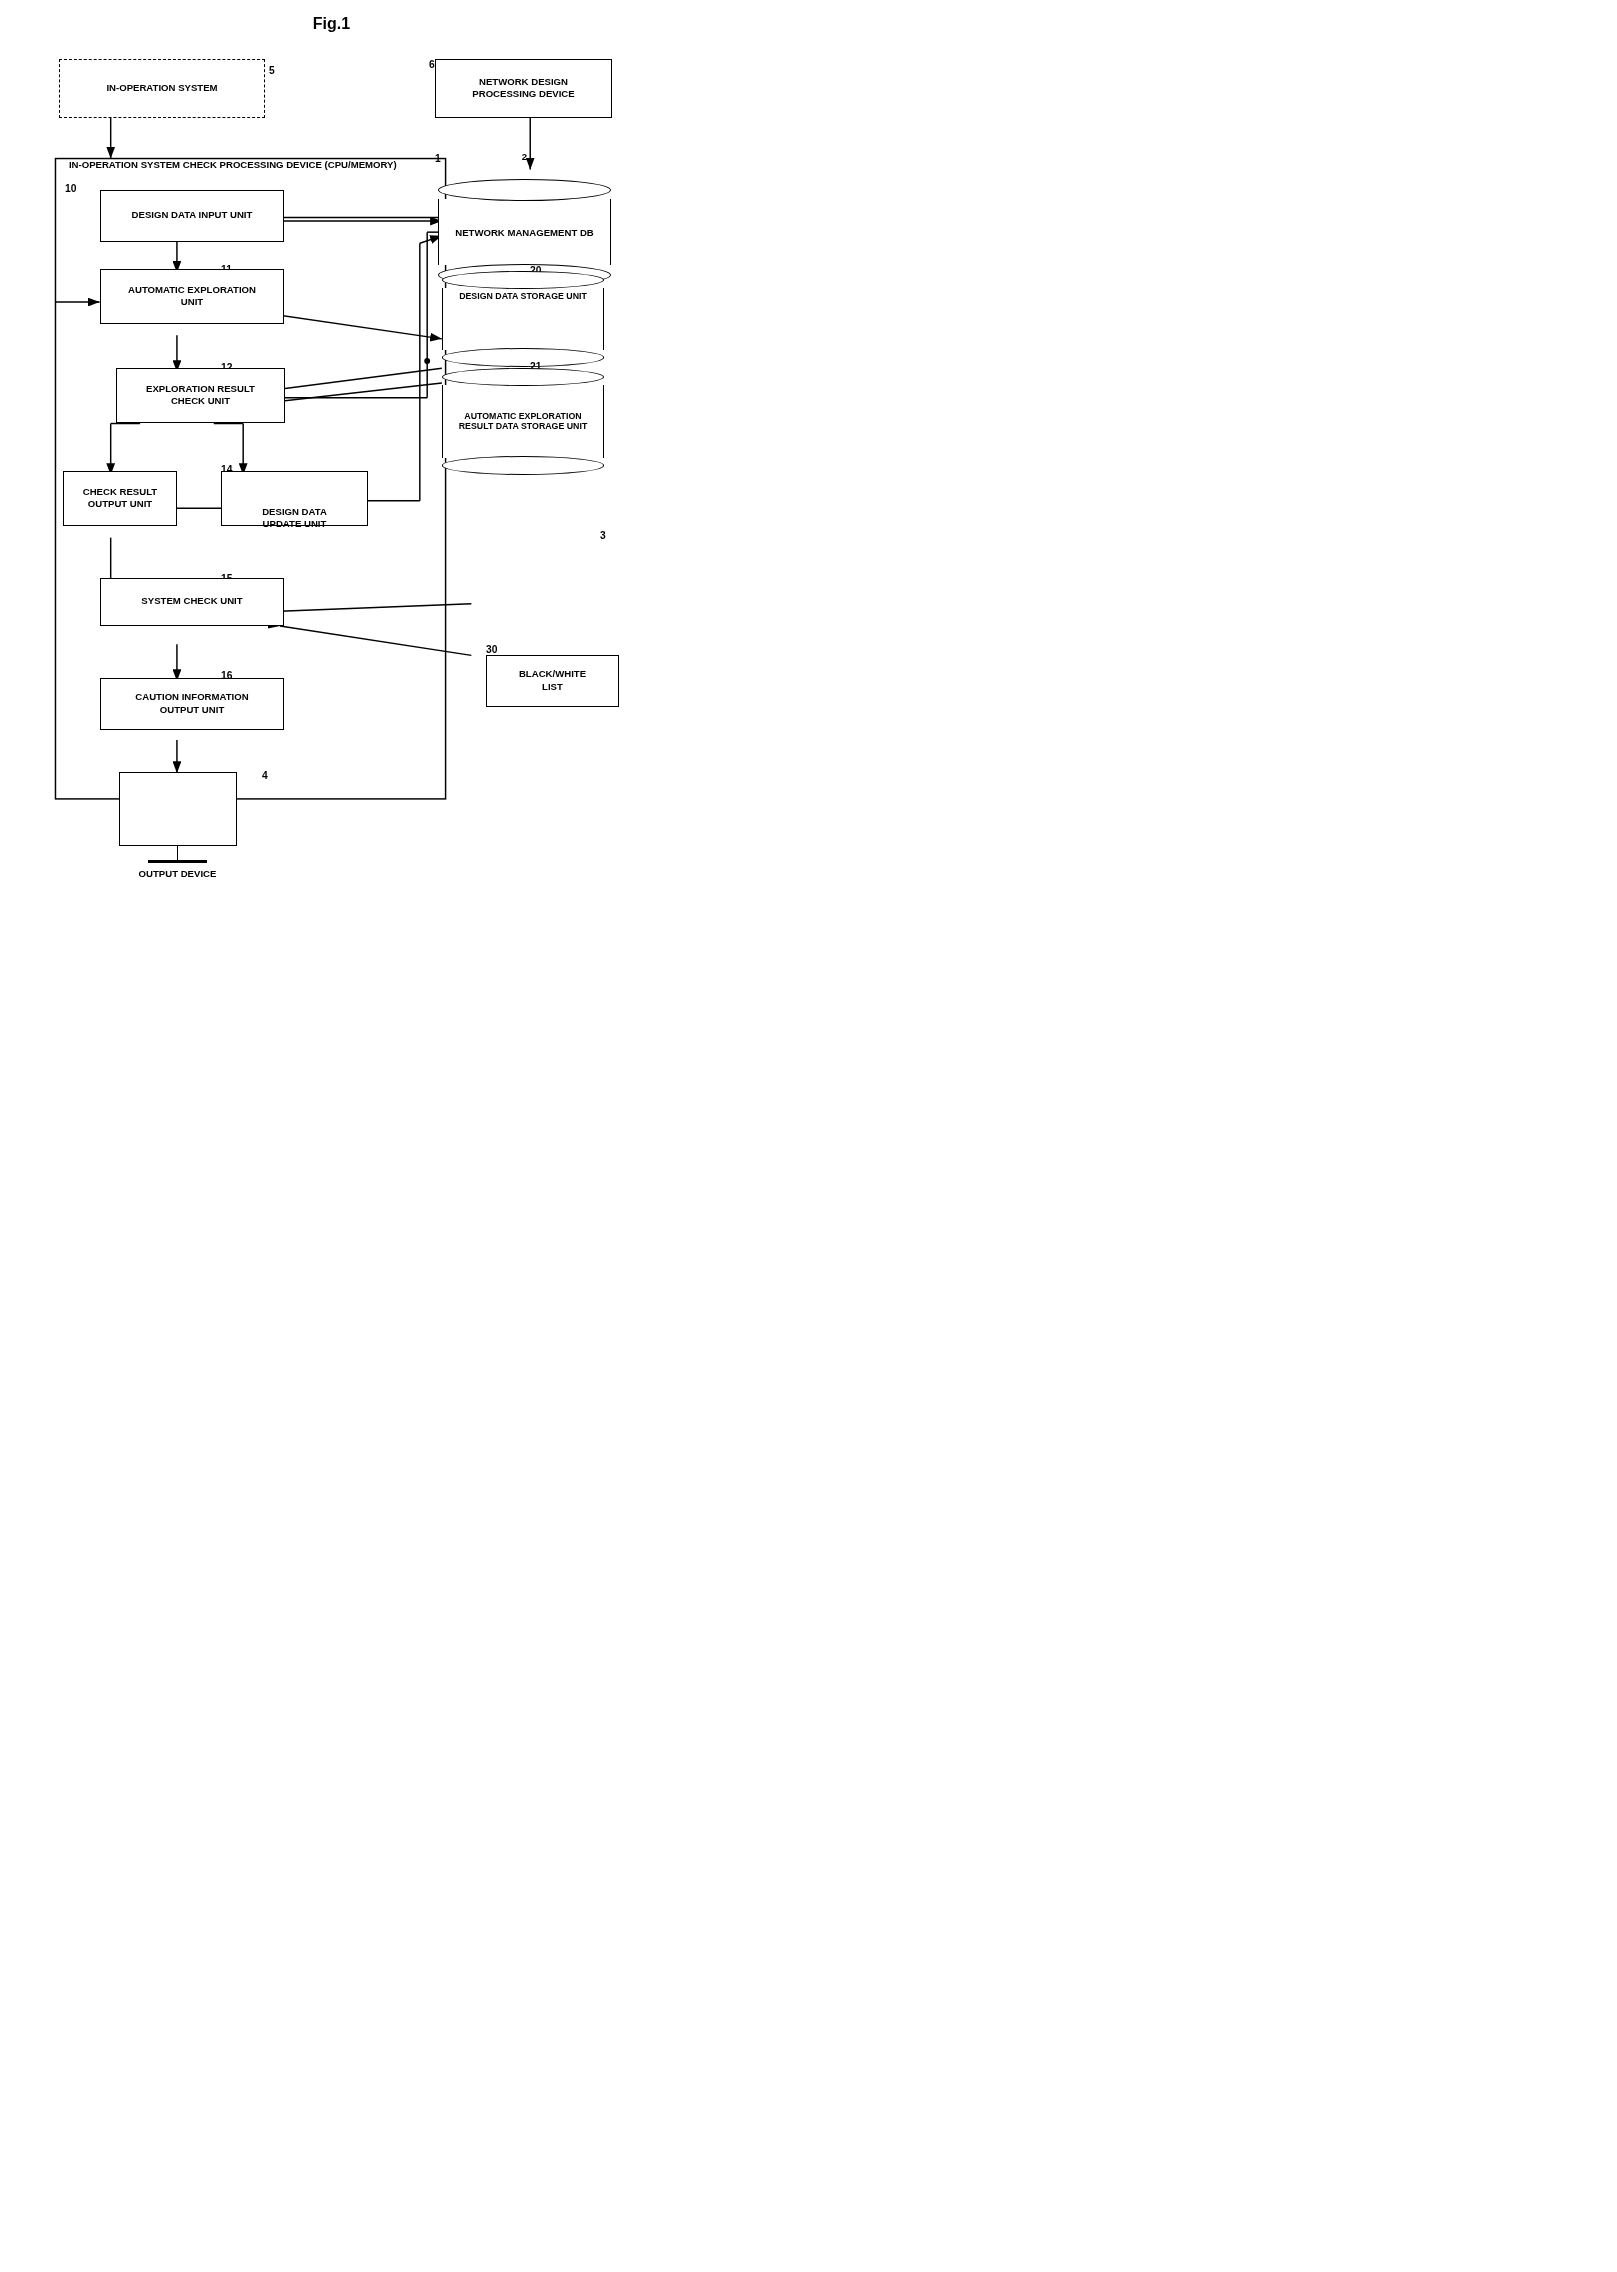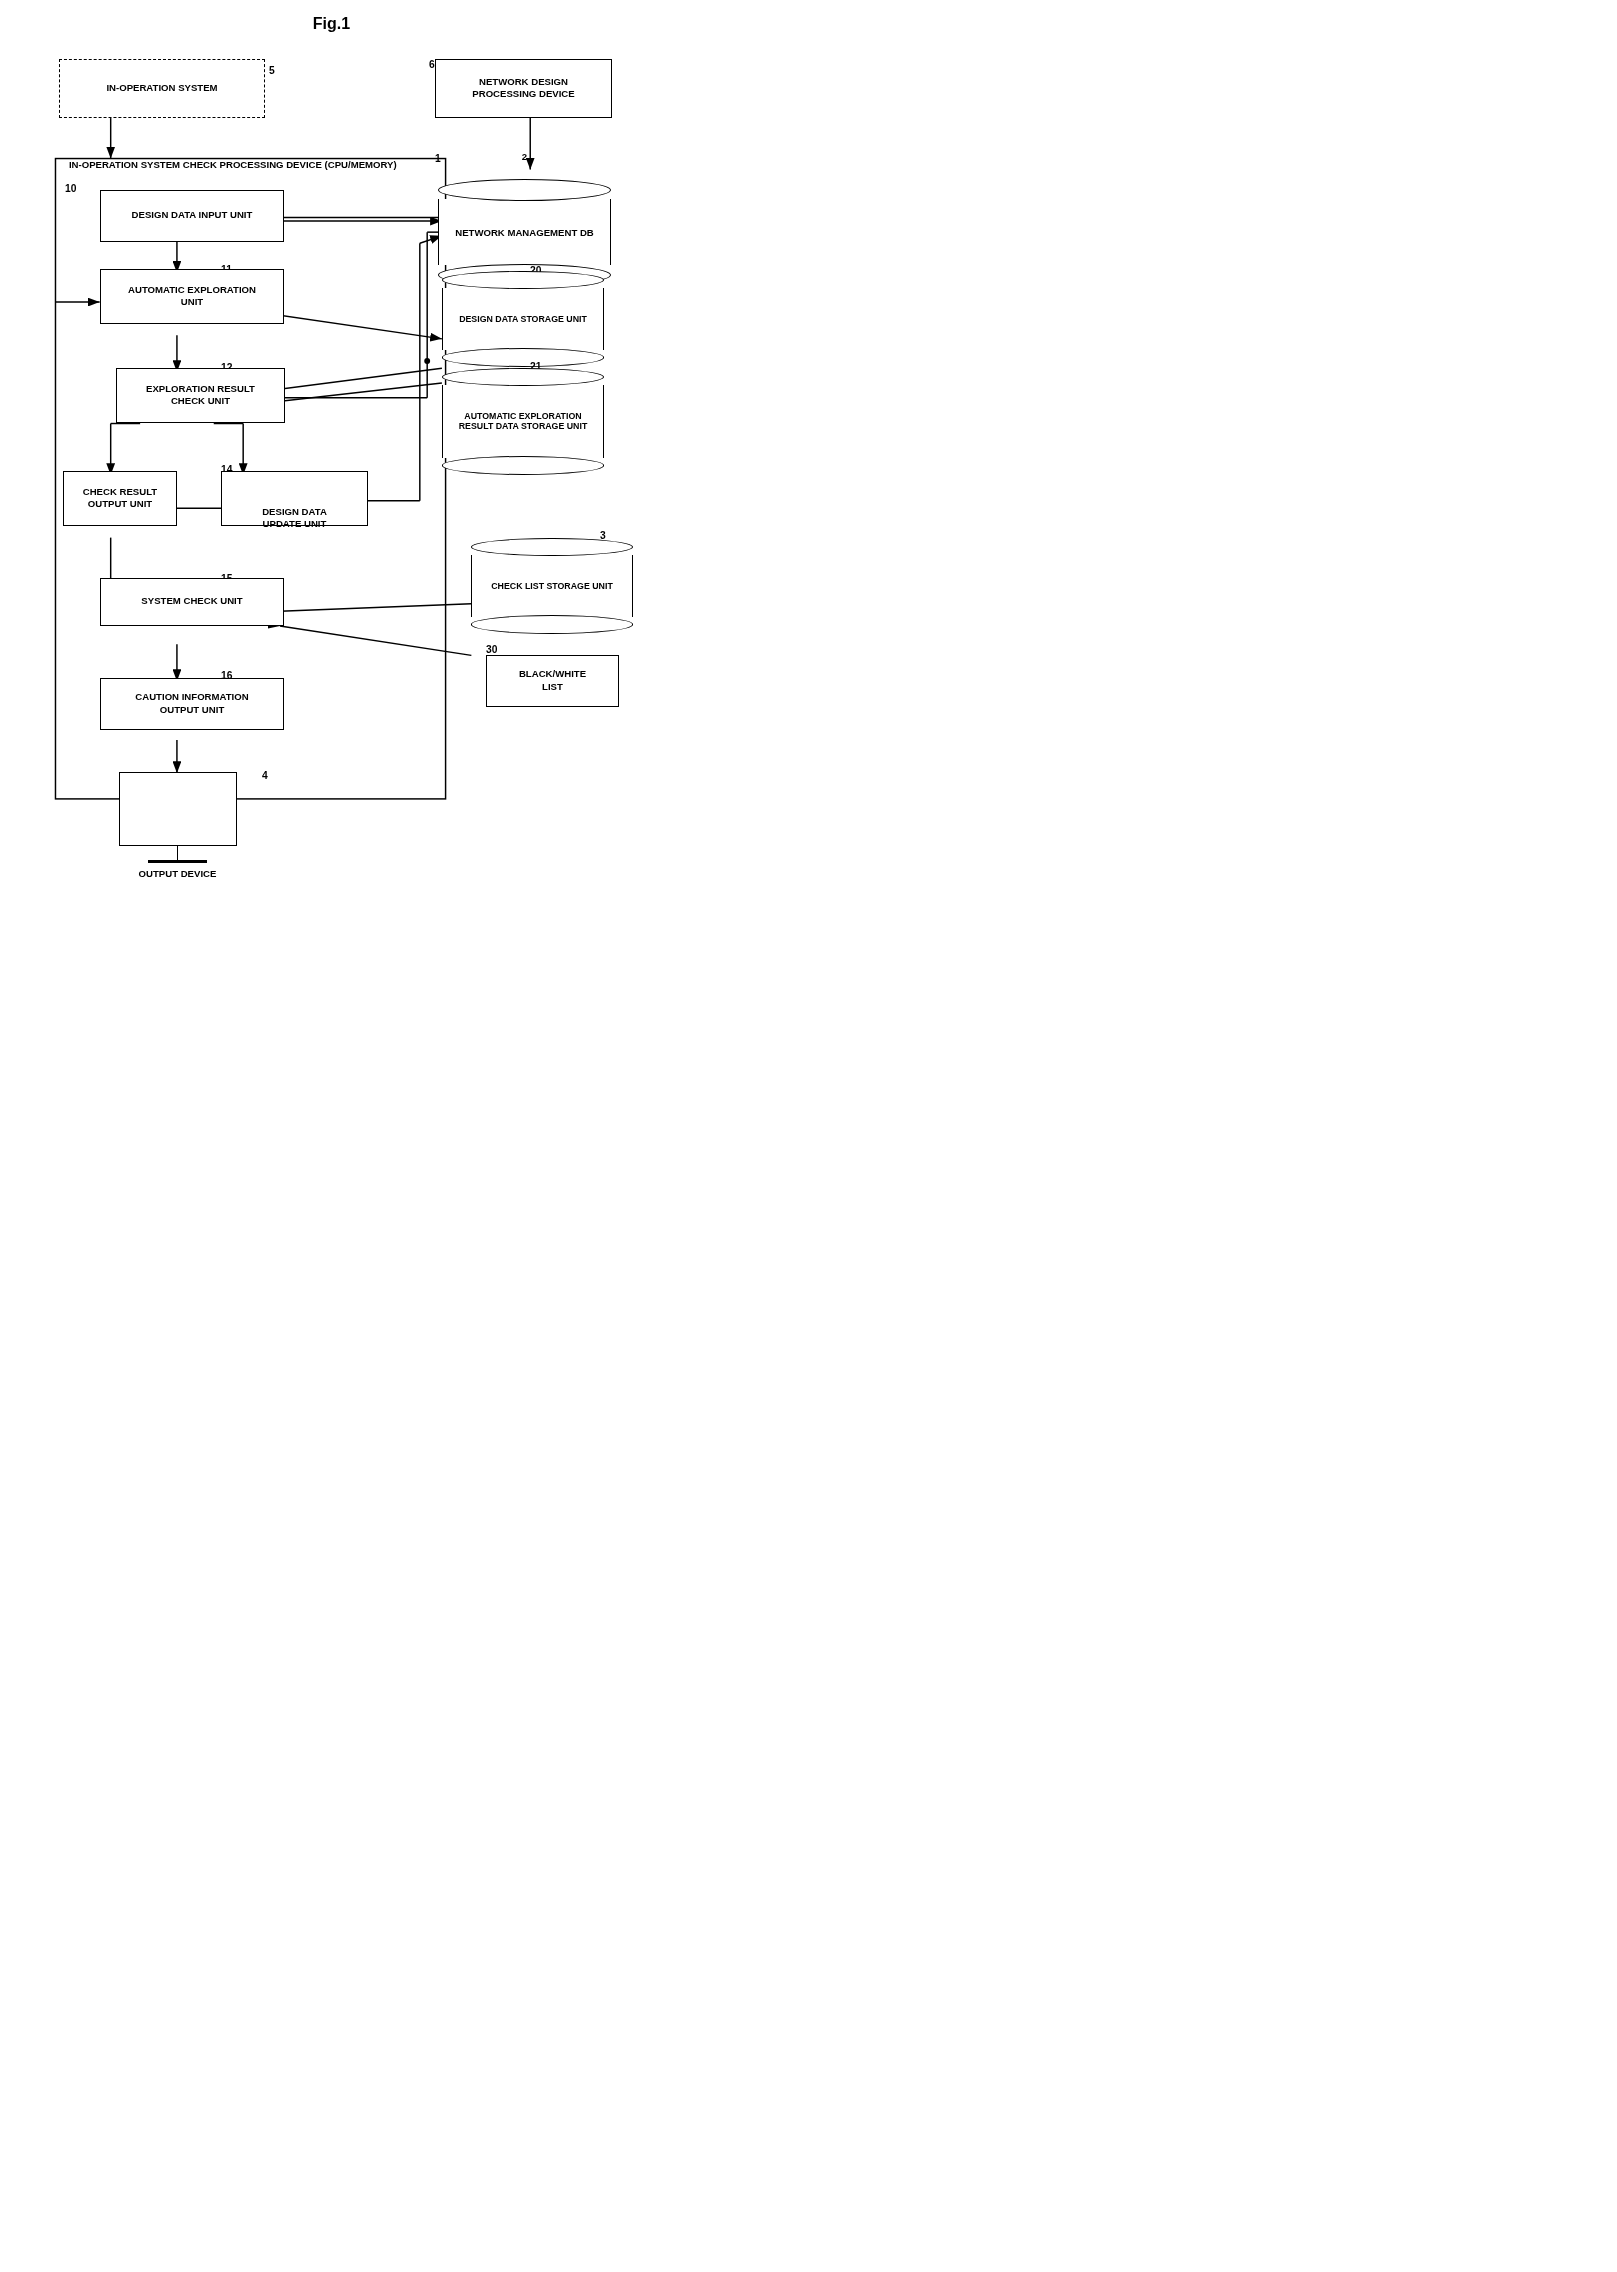--- a/index.html
+++ b/index.html
@@ -201,48 +201,40 @@
 
   <div class="label-num" style="left:206px; top:655px;">16</div>
   <div class="box" style="left:85px; top:663px; width:184px; height:52px;">
     <span style="white-space:pre-line;">CAUTION INFORMATION
 OUTPUT UNIT</span>
   </div>
 
   <div class="label-num" style="left:515px; top:250px;">20</div>
   <div class="cylinder-wrapper" style="left:427px; top:256px; width:162px; height:96px;">
     <div style="width:162px; height:18.4px; border:1.5px solid #000; border-radius:50%; background:#fff; position:relative; z-index:2;"></div>
-    <div style="width:162px; flex:1; border-left:1.5px solid #000; border-right:1.5px solid #000; background:#fff; display:flex; align-items:center; justify-content:center; margin-top:-1.5px; padding:3.7px;">
+    <div style="width:162px; flex:1; border-left:1.5px solid #000; border-right:1.5px solid #000; background:#fff; display:flex; align-items:flex-start; justify-content:center; margin-top:-1.5px; padding:3.7px;">
       <span style="font-size:8.8px; font-weight:bold; text-align:center;">DESIGN DATA
 STORAGE UNIT</span>
     </div>
     <div style="width:162px; height:18.4px; border:1.5px solid #000; border-radius:50%; background:#fff; margin-top:-1.5px;"></div>
   </div>
 
   <div class="label-num" style="left:515px; top:346px;">21</div>
   <div class="cylinder-wrapper" style="left:427px; top:353px; width:162px; height:107px;">
     <div style="width:162px; height:18.4px; border:1.5px solid #000; border-radius:50%; background:#fff; position:relative; z-index:2;"></div>
     <div style="width:162px; flex:1; border-left:1.5px solid #000; border-right:1.5px solid #000; background:#fff; display:flex; align-items:center; justify-content:center; margin-top:-1.5px; padding:3.7px;">
       <span style="font-size:8.8px; font-weight:bold; text-align:center;">AUTOMATIC
 EXPLORATION
 RESULT DATA
 STORAGE UNIT</span>
     </div>
     <div style="width:162px; height:18.4px; border:1.5px solid #000; border-radius:50%; background:#fff; margin-top:-1.5px;"></div>
   </div>
 
   <div class="label-num" style="left:585px; top:515px;">3</div>
-  <div class="cylinder-wrapper" style="left:456px; top:523px; width:162px; height:96px;">
-    <div style="width:162px; height:18.4px; border:1.5px solid #000; border-radius:50%; background:#fff; position:relative; z-index:2;"></div>
-    <div style="width:162px; flex:1; border-left:1.5px solid #000; border-right:1.5px solid #000; background:#fff; display:flex; align-items:center; justify-content:center; margin-top:-1.5px; padding:3.7px;">
-      <span style="font-size:8.8px; font-weight:bold; text-align:center;">CHECK LIST
-STORAGE UNIT</span>
-    </div>
-    <div style="width:162px; height:18.4px; border:1.5px solid #000; border-radius:50%; background:#fff; margin-top:-1.5px;"></div>
-  </div>
 
   <div class="label-num" style="left:471px; top:629px;">30</div>
   <div class="box" style="left:471px; top:640px; width:133px; height:52px; border:1.5px solid #000; background:#fff;">
     <span style="white-space:pre-line;">BLACK/WHITE
 LIST</span>
   </div>
 
   <div class="label-num" style="left:247px; top:755px;">4</div>
 
   <div style="position:absolute; left:96px; top:757px; width:133px; text-align:center;">

